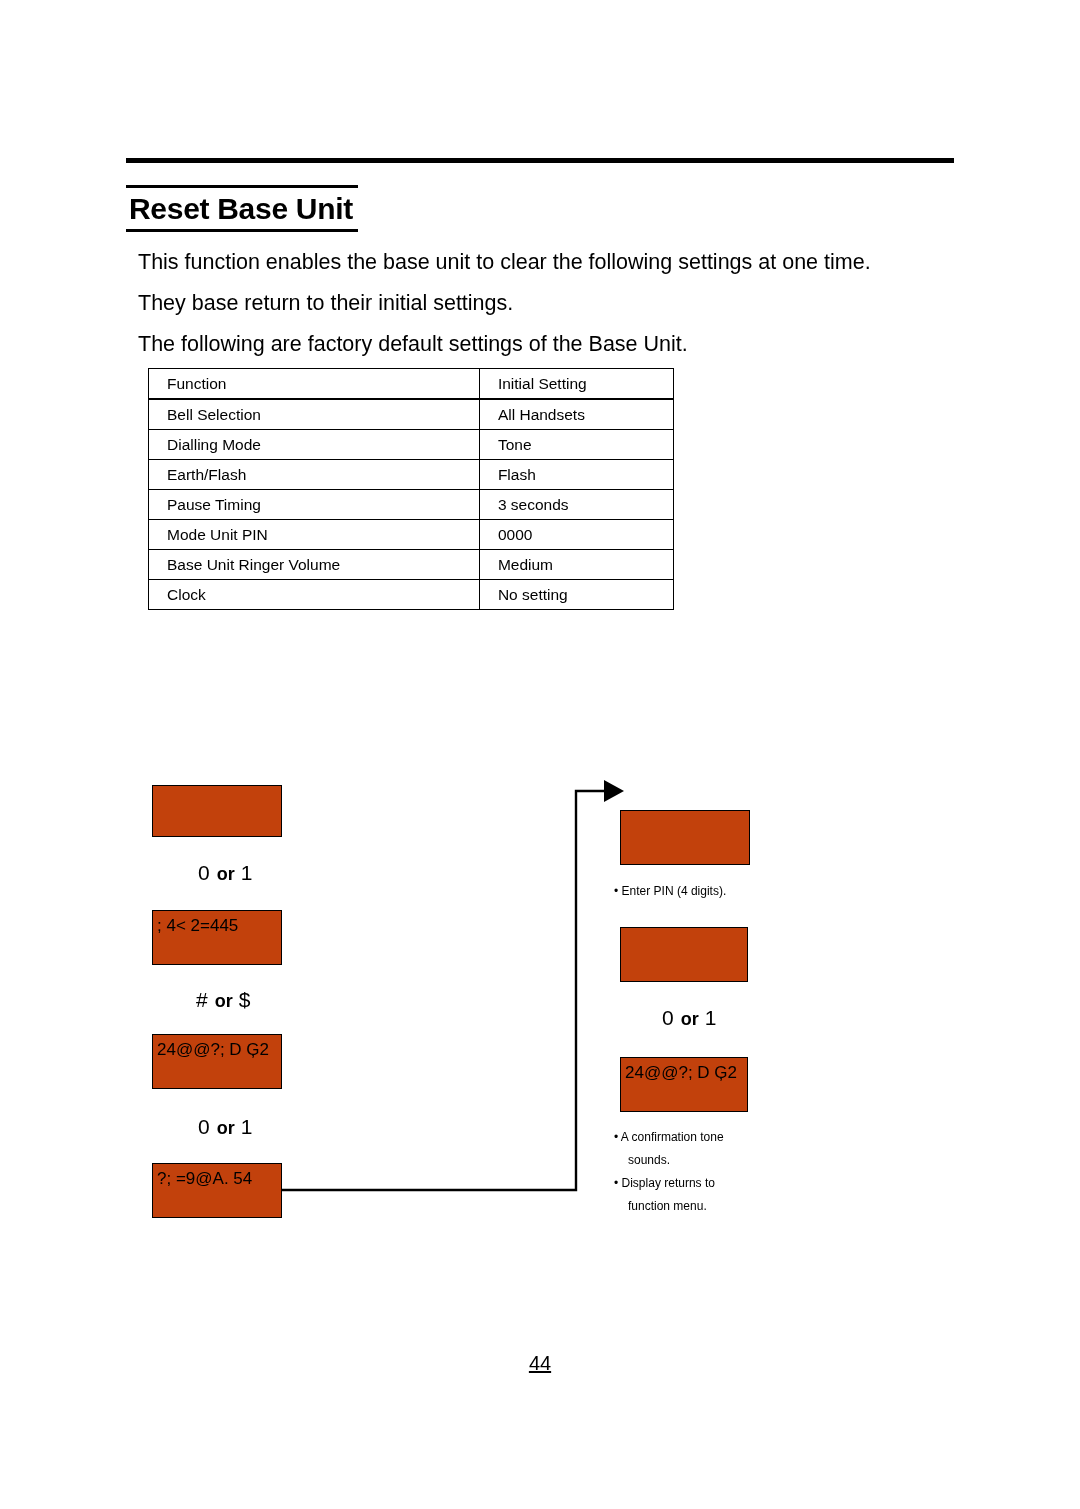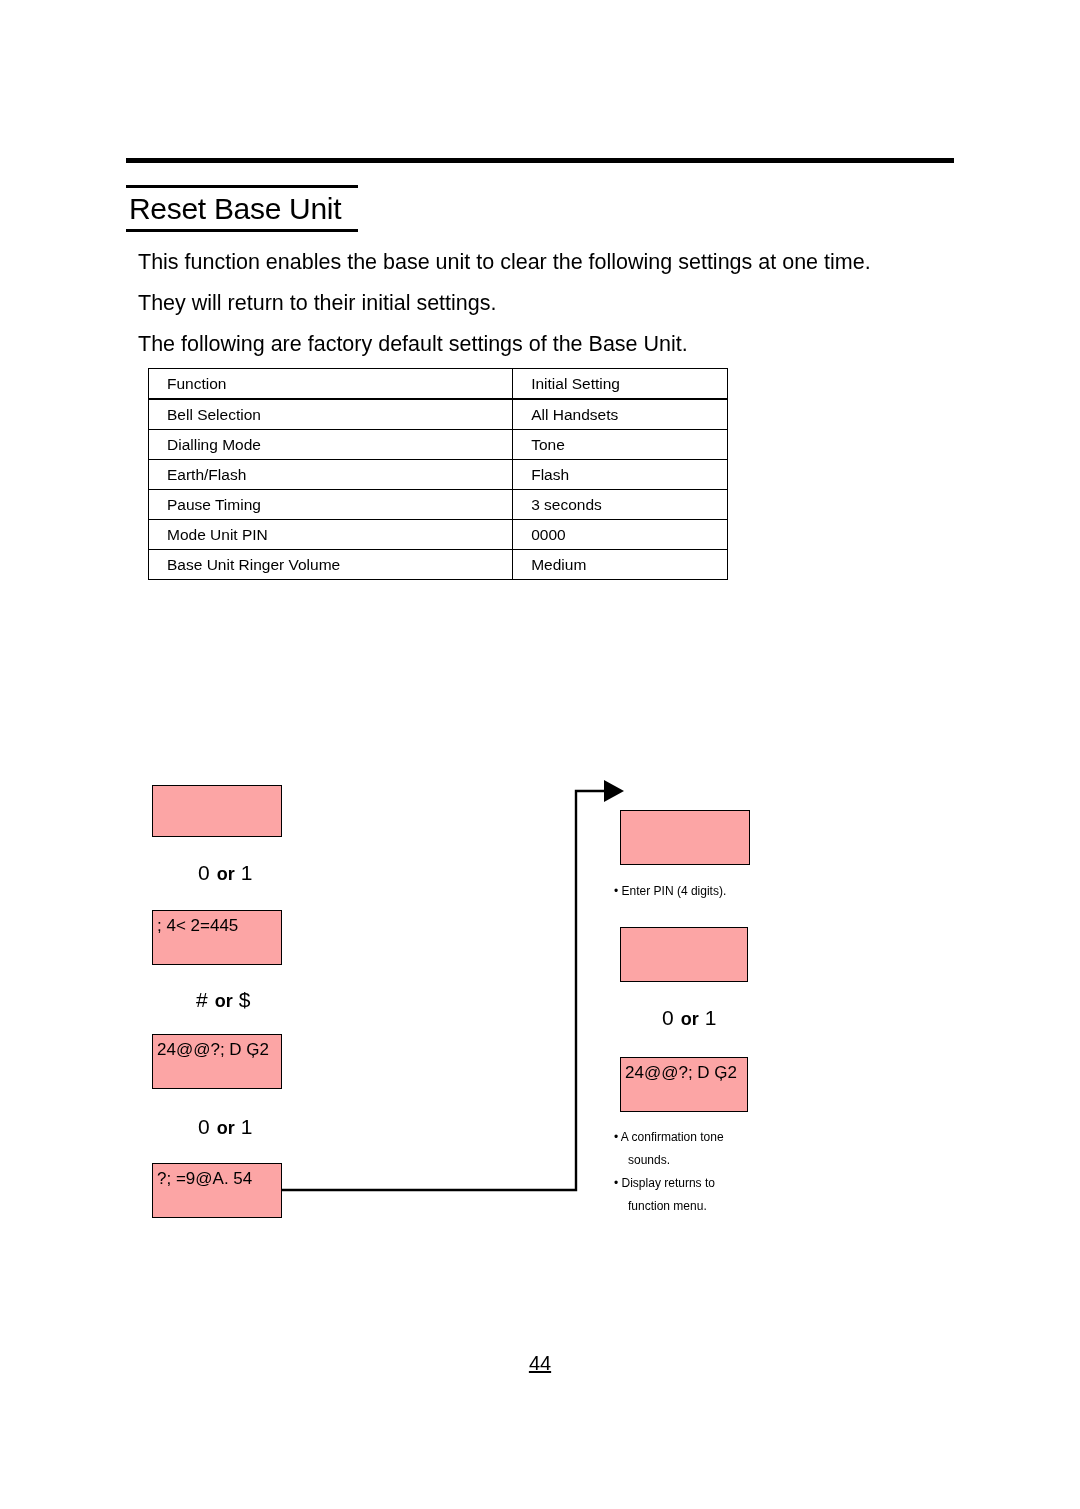--- a/index.html
+++ b/index.html
@@ -40,21 +40,21 @@
     top: 185px;
     width: 232px;
   }
   .heading-rule-top {
     height: 3px;
     background: #000;
     width: 100%;
   }
   .heading-title {
     font-size: 30px;
-    font-weight: normal;
+    font-weight: bold;
     letter-spacing: -0.3px;
     line-height: 38px;
     padding: 2px 0 1px 3px;
     white-space: nowrap;
   }
   .heading-rule-bottom {
     height: 3px;
     background: #000;
     width: 100%;
   }
@@ -75,21 +75,21 @@
 
   
   .table-wrap {
     position: absolute;
     left: 148px;
     top: 368px;
     width: 580px;
   }
   table.defaults {
     border-collapse: collapse;
-    width: 580px;
+    width: 526px;
     font-size: 15.5px;
   }
   table.defaults td {
     border: 1px solid #000;
     height: 29px;
     padding: 0 0 0 18px;
     vertical-align: middle;
     white-space: nowrap;
   }
   table.defaults td.col-fn  { width: 368px; }
@@ -103,21 +103,21 @@
     top: 0;
     width: 1080px;
     height: 1509px;
     pointer-events: none;
     margin-left: 24px;
   }
 
   .lcd {
     position: absolute;
     border: 1.5px solid #000;
-    background: #fca5a5;
+    background: #c2410c;
     box-sizing: border-box;
     font-size: 17px;
     line-height: 21px;
     padding: 4px 0 12px 4px;
     white-space: nowrap;
     overflow: hidden;
   }
 
   .keylabel {
     position: absolute;
@@ -167,21 +167,21 @@
   <div class="top-rule"></div>
 
   <div class="heading-block">
     <div class="heading-rule-top"></div>
     <div class="heading-title">Reset Base Unit</div>
     <div class="heading-rule-bottom"></div>
   </div>
 
   <div class="intro">
     <p>This function enables the base unit to clear the following settings at one time.</p>
-    <p>They will return to their initial settings.</p>
+    <p>They base return to their initial settings.</p>
     <p>The following are factory default settings of the Base Unit.</p>
   </div>
 
   <div class="table-wrap">
     <table class="defaults">
       <tbody>
         <tr class="head-row">
           <td class="col-fn">Function</td>
           <td class="col-set">Initial Setting</td>
         </tr>
@@ -202,20 +202,24 @@
           <td class="col-set">3 seconds</td>
         </tr>
         <tr>
           <td class="col-fn">Mode Unit PIN</td>
           <td class="col-set">0000</td>
         </tr>
         <tr>
           <td class="col-fn">Base Unit Ringer Volume</td>
           <td class="col-set">Medium</td>
         </tr>
+        <tr>
+          <td class="col-fn">Clock</td>
+          <td class="col-set">No setting</td>
+        </tr>
       </tbody>
     </table>
   </div>
 
   <div class="flow">
 
     <svg class="connector" viewBox="0 0 1080 1509">
       <path d="M 258 1190 L 552 1190 L 552 791 L 580 791" fill="none" stroke="#000" stroke-width="2.4"></path>
       <polygon points="580,780 580,802 600,791" fill="#000"></polygon>
     </svg>

